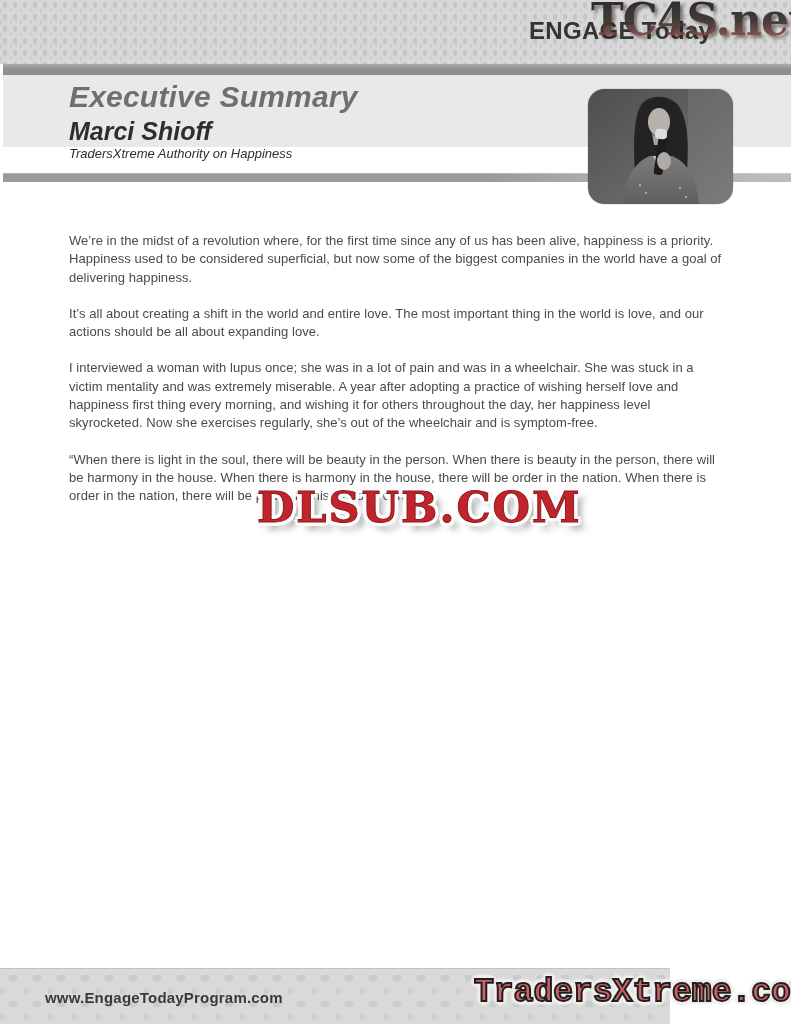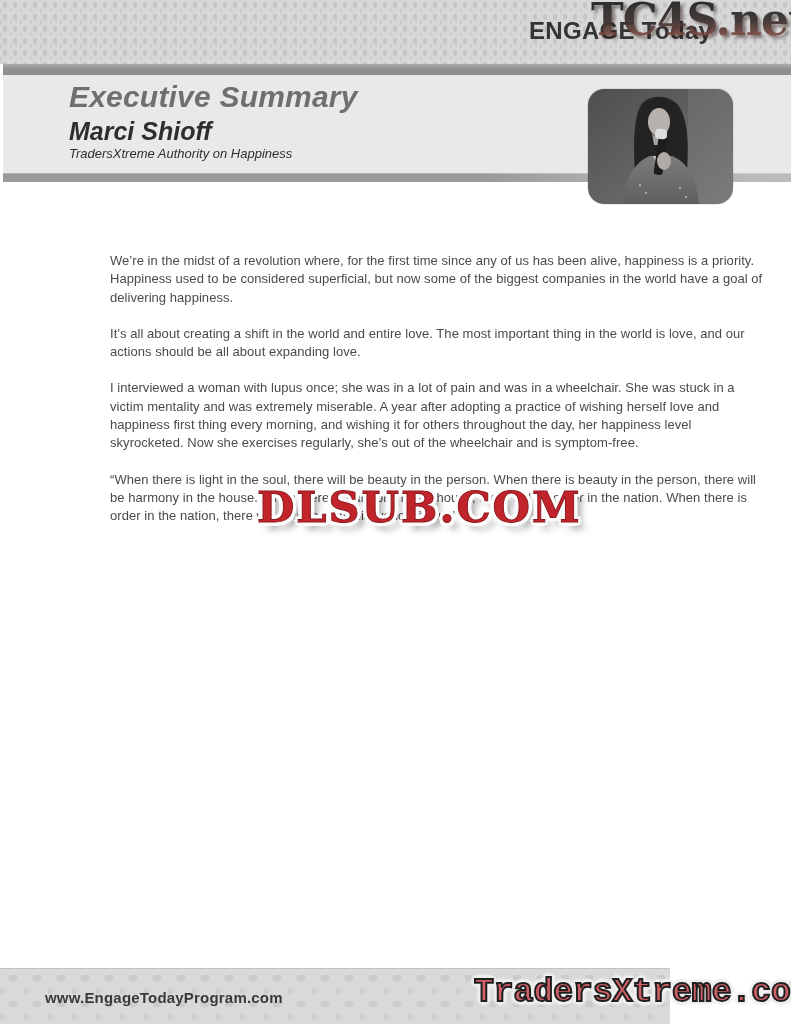--- a/index.html
+++ b/index.html
@@ -35,21 +35,21 @@
     position:absolute;left:3px;top:64px;width:788px;height:11px;
     background:linear-gradient(180deg,#adadad 0%,#909090 45%,#8d8d8d 100%);
   }
   .bar2{
     position:absolute;left:3px;top:173px;width:788px;height:9px;
     background:linear-gradient(90deg,#9a9a9a 0%,#9a9a9a 62%,#b2b2b2 78%,#bcbcbc 100%);
     box-shadow:inset 0 1px 0 rgba(255,255,255,.25);
   }
   
   .title-panel{
-    position:absolute;left:3px;top:75px;width:788px;height:98px;background:#e9e9e9;
+    position:absolute;left:3px;top:75px;width:788px;height:72px;background:#e9e9e9;
   }
   .doc-title{
     position:absolute;left:66px;top:7px;
     font-size:30px;font-weight:bold;font-style:italic;color:#6f6f6f;
     letter-spacing:.2px;line-height:1;white-space:nowrap;
   }
   .speaker-name{
     position:absolute;left:66px;top:44px;
     font-size:25px;font-weight:bold;font-style:italic;color:#2e2e2e;
     line-height:1;white-space:nowrap;
@@ -60,22 +60,22 @@
   }
   
   .photo{
     position:absolute;left:588px;top:89px;width:145px;height:115px;
     border-radius:16px;overflow:hidden;z-index:5;
     box-shadow:0 0 0 1px rgba(0,0,0,.08);
   }
   .photo svg{display:block;}
   
   .content{
-    position:absolute;left:69px;top:252px;width:658px;
-    font-size:13px;line-height:18.3px;color:#4a4a4a;letter-spacing:.05px;margin-left:41px;
+    position:absolute;left:69px;top:232px;width:658px;
+    font-size:13px;line-height:18.3px;color:#4a4a4a;letter-spacing:.05px;
   }
   .content p{margin:0 0 18px 0;}
   
   .wm-dlsub{
     position:absolute;left:257px;top:482px;z-index:10;
     font-family:"DejaVu Serif",serif;font-weight:bold;
     font-size:43px;letter-spacing:2px;white-space:nowrap;
     color:#c2242c;-webkit-text-stroke:1px #8e161c;
     text-shadow:
       -4px 0 0 #fcfcfc,4px 0 0 #fcfcfc,0 -4px 0 #fcfcfc,0 4px 0 #fcfcfc,

